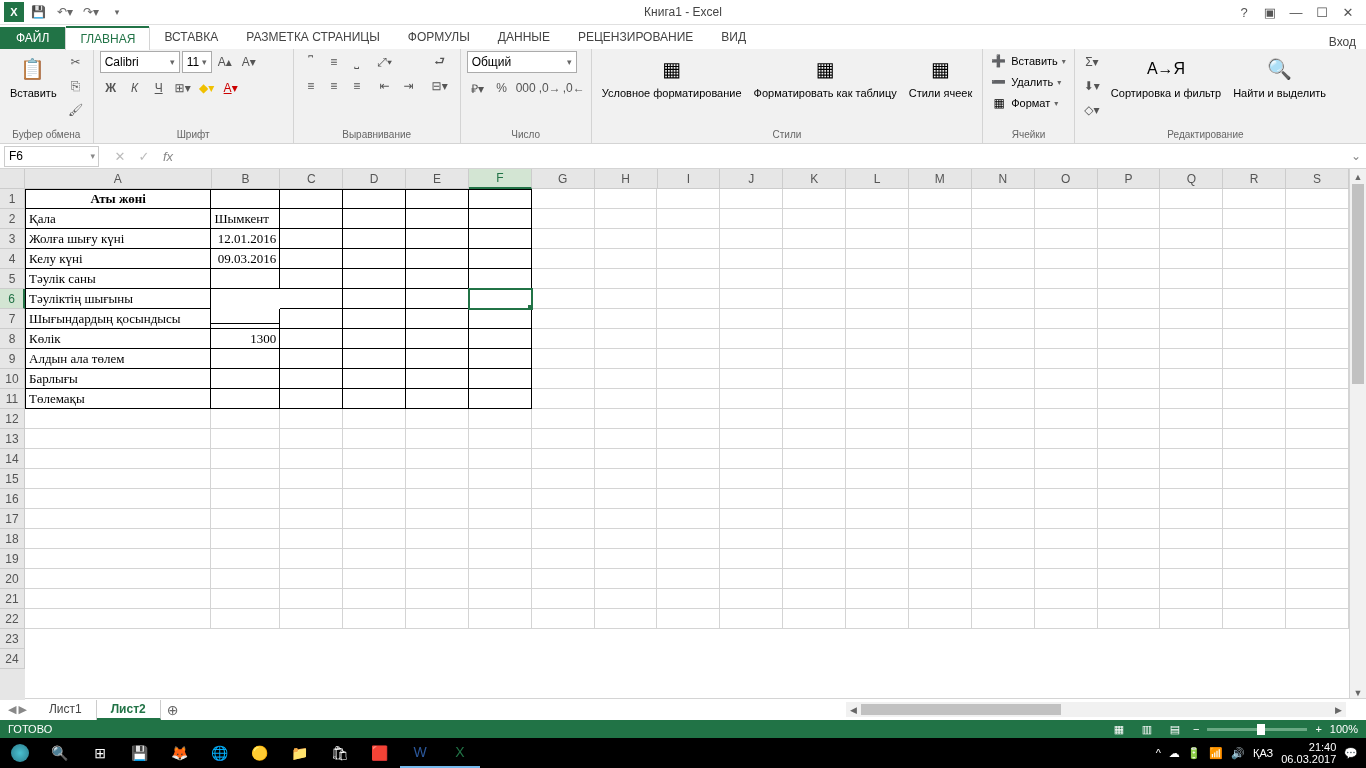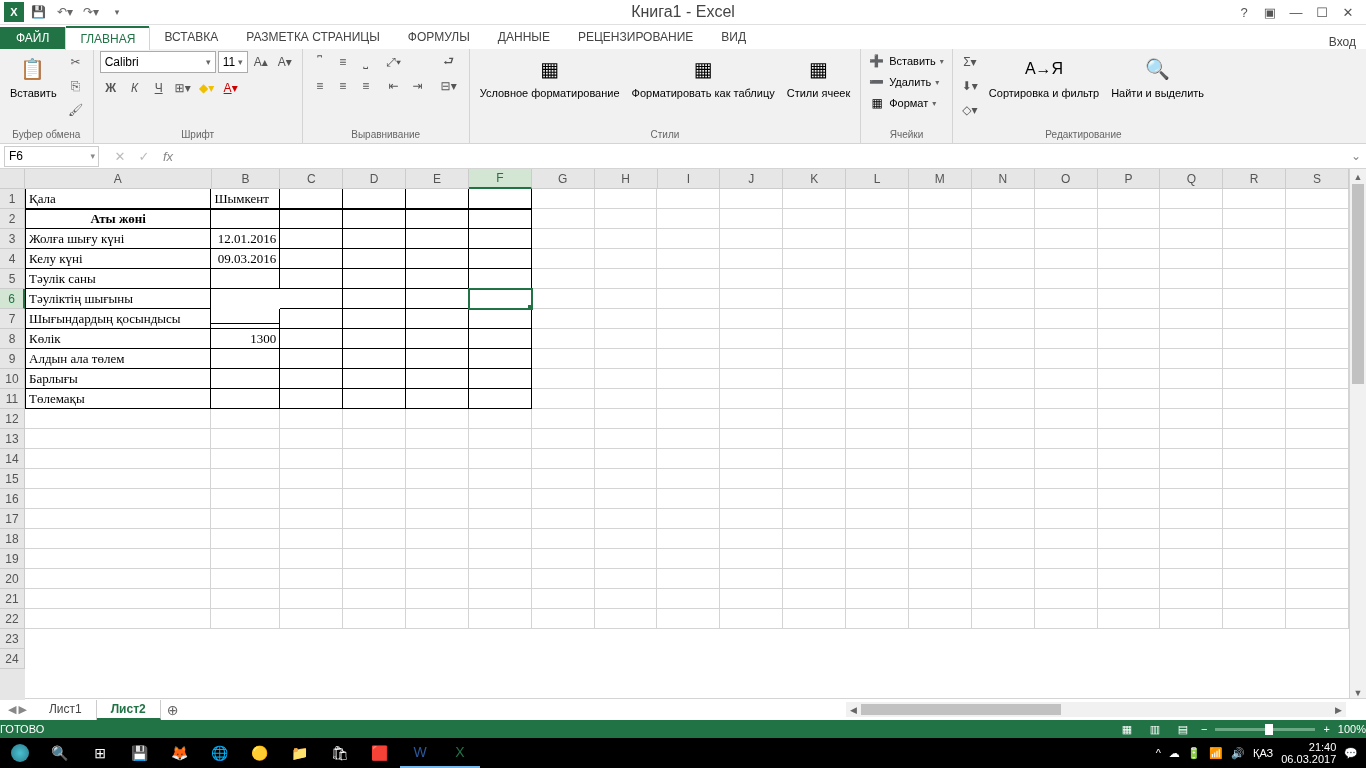--- a/index.html
+++ b/index.html
@@ -3,21 +3,21 @@
 <meta charset="utf-8">
 <style>
 * { margin: 0; padding: 0; box-sizing: border-box; font-family: "Segoe UI", Tahoma, sans-serif; }
 body { width: 1366px; height: 768px; overflow: hidden; background: #fff; font-size: 12px; position: relative; }
 
 
 .titlebar { height: 25px; background: #fff; display: flex; align-items: center; position: relative; border-bottom: 1px solid #e0e0e0; }
 .titlebar .qat { display: flex; align-items: center; gap: 4px; padding: 0 4px; }
 .titlebar .qat-icon { width: 22px; height: 22px; display: flex; align-items: center; justify-content: center; font-size: 12px; color: #666; cursor: pointer; }
 .excel-icon { width: 20px; height: 20px; background: #217346; color: #fff; font-weight: bold; font-size: 11px; display: flex; align-items: center; justify-content: center; }
-.titlebar .title { position: absolute; left: 50%; transform: translateX(-50%); font-size: 16px; color: #444; }
+.titlebar .title { position: absolute; left: 50%; transform: translateX(-50%); font-size: 12px; color: #444; }
 .titlebar .window-controls { margin-left: auto; display: flex; gap: 2px; padding-right: 6px; }
 .titlebar .window-controls span { width: 24px; height: 22px; display: flex; align-items: center; justify-content: center; color: #555; cursor: pointer; font-size: 13px; }
 
 
 .tabs-row { height: 24px; background: #fff; display: flex; align-items: flex-end; padding-left: 0; }
 .file-tab { background: #217346; color: #fff; padding: 4px 16px; font-size: 12px; text-transform: uppercase; cursor: pointer; }
 .ribbon-tab { padding: 4px 14px; font-size: 12px; color: #444; cursor: pointer; text-transform: uppercase; }
 .ribbon-tab.active { background: #fff; color: #217346; border: 1px solid #d4d4d4; border-bottom: none; position: relative; top: 1px; }
 .ribbon-tab.active::before { content: ""; position: absolute; top: -2px; left: 0; right: 0; height: 2px; background: #217346; }
 .tabs-right { margin-left: auto; padding-right: 10px; font-size: 12px; color: #444; cursor: pointer; }
@@ -28,21 +28,21 @@
 .ribbon-group-content { display: flex; align-items: flex-start; gap: 4px; flex: 1; }
 .ribbon-group-label { text-align: center; font-size: 10px; color: #666; padding: 1px 0; position: relative; }
 .big-btn { display: flex; flex-direction: column; align-items: center; gap: 2px; padding: 2px 4px; cursor: pointer; min-width: 40px; }
 .big-btn .icon { width: 32px; height: 32px; display: flex; align-items: center; justify-content: center; font-size: 20px; }
 .big-btn .label { font-size: 11px; text-align: center; line-height: 1.1; }
 .col-stack { display: flex; flex-direction: column; gap: 2px; }
 .small-btn { width: 22px; height: 22px; display: flex; align-items: center; justify-content: center; font-size: 12px; cursor: pointer; color: #555; }
 .font-row { display: flex; align-items: center; gap: 2px; }
 .font-combo { border: 1px solid #ababab; background: #fff; height: 22px; padding: 0 18px 0 4px; font-size: 12px; position: relative; display: flex; align-items: center; }
 .font-combo::after { content: "▾"; position: absolute; right: 4px; font-size: 9px; color: #666; }
-.font-name { width: 116px; }
+.font-name { width: 80px; }
 .font-size { width: 30px; }
 .align-grid { display: grid; grid-template-columns: repeat(3, 22px); gap: 1px; }
 .num-combo { border: 1px solid #ababab; background: #fff; height: 22px; width: 110px; padding: 0 4px; font-size: 12px; position: relative; display: flex; align-items: center; }
 .num-combo::after { content: "▾"; position: absolute; right: 4px; font-size: 9px; color: #666; }
 .menu-item { display: flex; align-items: center; gap: 4px; font-size: 11px; cursor: pointer; height: 20px; padding: 0 2px; }
 .menu-item .mi-icon { width: 16px; height: 16px; display: flex; align-items: center; justify-content: center; font-size: 12px; }
 .menu-item::after { content: "▾"; font-size: 8px; color: #666; margin-left: auto; }
 
 
 .fbar { height: 25px; background: #fff; border-bottom: 1px solid #d4d4d4; display: flex; align-items: center; }
@@ -85,21 +85,21 @@
 .sheet-nav span { cursor: pointer; font-size: 11px; }
 .sheet-tab { padding: 2px 14px; font-size: 12px; border-right: 1px solid #ccc; cursor: pointer; color: #444; }
 .sheet-tab.active { background: #fff; font-weight: bold; color: #217346; border-bottom: 2px solid #217346; }
 .sheet-add { width: 24px; text-align: center; cursor: pointer; color: #666; font-size: 14px; }
 .hscroll-area { flex: 1; display: flex; align-items: center; justify-content: flex-end; padding-right: 20px; }
 .hscroll { width: 500px; height: 15px; background: #f1f1f1; position: relative; }
 .hscroll .thumb { position: absolute; left: 15px; top: 2px; bottom: 2px; width: 200px; background: #c1c1c1; }
 .hscroll .arr { position: absolute; top: 0; bottom: 0; width: 15px; display: flex; align-items: center; justify-content: center; font-size: 9px; color: #666; }
 
 
-.status-bar { position: absolute; bottom: 30px; left: 0; right: 0; height: 18px; background: #217346; color: #fff; display: flex; align-items: center; font-size: 11px; padding: 0 0; }
+.status-bar { position: absolute; bottom: 30px; left: 0; right: 0; height: 18px; background: #217346; color: #fff; display: flex; align-items: center; font-size: 11px; padding: 0 8px; }
 .status-right { margin-left: auto; display: flex; align-items: center; gap: 8px; }
 .view-btn { width: 20px; height: 16px; display: flex; align-items: center; justify-content: center; cursor: pointer; }
 .zoom-slider { width: 100px; height: 3px; background: #6aa984; position: relative; }
 .zoom-slider::before { content: ""; position: absolute; left: 50%; top: -4px; width: 8px; height: 11px; background: #fff; }
 
 
 .taskbar { position: absolute; bottom: 0; left: 0; right: 0; height: 30px; background: #000; display: flex; align-items: center; }
 .tb-icon { width: 40px; height: 30px; display: flex; align-items: center; justify-content: center; color: #fff; font-size: 14px; cursor: pointer; }
 .tb-icon.active { border-bottom: 2px solid #76b9ed; }
 .tb-right { margin-left: auto; display: flex; align-items: center; color: #fff; font-size: 11px; gap: 8px; padding-right: 8px; }
@@ -205,20 +205,33 @@
         </div>
       </div>
       <div class="col-stack">
         <div class="small-btn" style="width:28px;">⮐</div>
         <div class="small-btn" style="width:28px;">⊟▾</div>
       </div>
     </div>
     <div class="ribbon-group-label">Выравнивание</div>
   </div>
 
+  <div class="ribbon-group" style="min-width:130px;">
+    <div class="ribbon-group-content" style="flex-direction:column;gap:4px;">
+      <div class="num-combo">Общий</div>
+      <div class="font-row">
+        <div class="small-btn">₽▾</div>
+        <div class="small-btn">%</div>
+        <div class="small-btn">000</div>
+        <div class="small-btn">,0→</div>
+        <div class="small-btn">,0←</div>
+      </div>
+    </div>
+    <div class="ribbon-group-label">Число</div>
+  </div>
 
   <div class="ribbon-group">
     <div class="ribbon-group-content">
       <div class="big-btn" style="min-width:100px;">
         <div class="icon">▦</div>
         <div class="label">Условное форматирование</div>
       </div>
       <div class="big-btn" style="min-width:90px;">
         <div class="icon">▦</div>
         <div class="label">Форматировать как таблицу</div>
@@ -325,47 +338,47 @@
         <div class="row-h">18</div>
         <div class="row-h">19</div>
         <div class="row-h">20</div>
         <div class="row-h">21</div>
         <div class="row-h">22</div>
         <div class="row-h">23</div>
         <div class="row-h">24</div>
       </div>
     <div class="cells" id="cells">
         <div class="cell-row">
-          <div class="cell bordered bordered-left" style="width: 190px;">Қала</div>
-          <div class="cell bordered" style="width: 70px;">Шымкент</div>
-          <div class="cell bordered" style="width: 64px;"></div>
-          <div class="cell bordered" style="width: 64px;"></div>
-          <div class="cell bordered" style="width: 64px;"></div>
-          <div class="cell bordered" style="width: 64px;"></div>
-          <div class="cell" style="width: 64px;"></div>
-          <div class="cell" style="width: 64px;"></div>
-          <div class="cell" style="width: 64px;"></div>
-          <div class="cell" style="width: 64px;"></div>
-          <div class="cell" style="width: 64px;"></div>
-          <div class="cell" style="width: 64px;"></div>
-          <div class="cell" style="width: 64px;"></div>
-          <div class="cell" style="width: 64px;"></div>
-          <div class="cell" style="width: 64px;"></div>
-          <div class="cell" style="width: 64px;"></div>
-          <div class="cell" style="width: 64px;"></div>
-          <div class="cell" style="width: 64px;"></div>
-          <div class="cell" style="width: 64px;"></div>
-        </div>
-        <div class="cell-row">
           <div class="cell bordered bordered-top bordered-left bold center" style="width: 190px;">Аты жөні</div>
           <div class="cell bordered bordered-top" style="width: 70px;"></div>
           <div class="cell bordered bordered-top" style="width: 64px;"></div>
           <div class="cell bordered bordered-top" style="width: 64px;"></div>
           <div class="cell bordered bordered-top" style="width: 64px;"></div>
           <div class="cell bordered bordered-top" style="width: 64px;"></div>
+          <div class="cell" style="width: 64px;"></div>
+          <div class="cell" style="width: 64px;"></div>
+          <div class="cell" style="width: 64px;"></div>
+          <div class="cell" style="width: 64px;"></div>
+          <div class="cell" style="width: 64px;"></div>
+          <div class="cell" style="width: 64px;"></div>
+          <div class="cell" style="width: 64px;"></div>
+          <div class="cell" style="width: 64px;"></div>
+          <div class="cell" style="width: 64px;"></div>
+          <div class="cell" style="width: 64px;"></div>
+          <div class="cell" style="width: 64px;"></div>
+          <div class="cell" style="width: 64px;"></div>
+          <div class="cell" style="width: 64px;"></div>
+        </div>
+        <div class="cell-row">
+          <div class="cell bordered bordered-left" style="width: 190px;">Қала</div>
+          <div class="cell bordered" style="width: 70px;">Шымкент</div>
+          <div class="cell bordered" style="width: 64px;"></div>
+          <div class="cell bordered" style="width: 64px;"></div>
+          <div class="cell bordered" style="width: 64px;"></div>
+          <div class="cell bordered" style="width: 64px;"></div>
           <div class="cell" style="width: 64px;"></div>
           <div class="cell" style="width: 64px;"></div>
           <div class="cell" style="width: 64px;"></div>
           <div class="cell" style="width: 64px;"></div>
           <div class="cell" style="width: 64px;"></div>
           <div class="cell" style="width: 64px;"></div>
           <div class="cell" style="width: 64px;"></div>
           <div class="cell" style="width: 64px;"></div>
           <div class="cell" style="width: 64px;"></div>
           <div class="cell" style="width: 64px;"></div>

